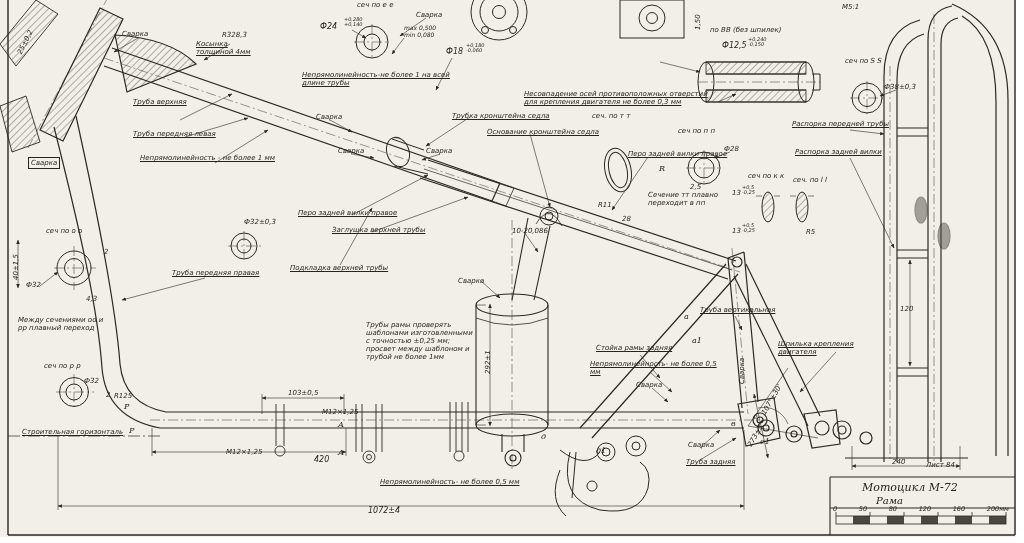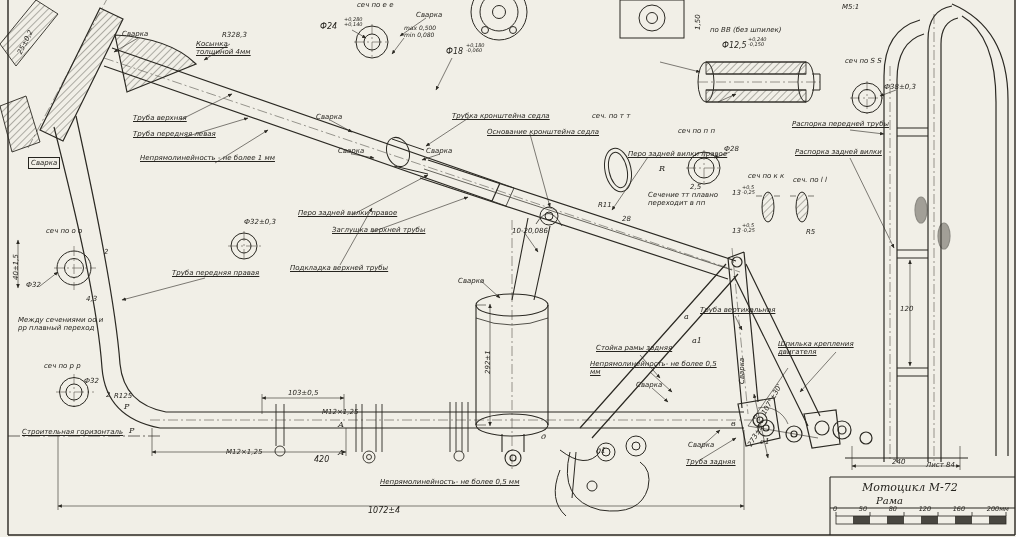--- a/index.html
+++ b/index.html
@@ -272,21 +272,21 @@
 <div class="lb" style="left:416px;top:11px">Сварка</div>
 <div class="lb" style="left:316px;top:113px">Сварка</div>
 <div class="lb" style="left:338px;top:147px">Сварка</div>
 <div class="lb" style="left:426px;top:147px">Сварка</div>
 <div class="lb" style="left:458px;top:277px">Сварка</div>
 <div class="lb" style="left:636px;top:381px">Сварка</div>
 <div class="lb r90" style="left:738px;top:384px">Сварка</div>
 <div class="lb" style="left:688px;top:441px">Сварка</div>
 
 <div class="lb wr u" style="left:196px;top:40px;width:64px">Косынка толщиной 4мм</div>
-<div class="lb u" style="left:133px;top:114px">Труба верхняя</div>
+<div class="lb u" style="left:133px;top:98px">Труба верхняя</div>
 <div class="lb wr u" style="left:133px;top:130px;width:110px">Труба передняя левая</div>
 <div class="lb wr u" style="left:452px;top:112px;width:125px">Трубка кронштейна седла</div>
 <div class="lb wr u" style="left:487px;top:128px;width:145px">Основание кронштейна седла</div>
 <div class="lb wr u" style="left:628px;top:150px;width:130px">Перо задней вилки правое</div>
 <div class="lb wr u" style="left:298px;top:209px;width:100px">Перо задней вилки правое</div>
 <div class="lb wr u" style="left:332px;top:226px;width:105px">Заглушка верхней трубы</div>
 <div class="lb wr u" style="left:290px;top:264px;width:105px">Подкладка верхней трубы</div>
 <div class="lb wr u" style="left:172px;top:269px;width:105px">Труба передняя правая</div>
 <div class="lb u" style="left:700px;top:306px">Труба вертикальная</div>
 <div class="lb wr u" style="left:596px;top:344px;width:95px">Стойка рамы задняя</div>
@@ -302,21 +302,24 @@
 <div class="lb" style="left:845px;top:57px">сеч по S S</div>
 <div class="lb" style="left:748px;top:172px">сеч по к к</div>
 <div class="lb" style="left:793px;top:176px">сеч. по l l</div>
 <div class="lb" style="left:46px;top:227px">сеч по о о</div>
 <div class="lb" style="left:44px;top:362px">сеч по р р</div>
 <div class="lb" style="left:710px;top:26px">по ВВ  (без шпилек)</div>
 <div class="lb" style="left:842px;top:3px">М5:1</div>
 <div class="lb wr" style="left:648px;top:191px;width:110px">Сечение тт плавно переходит в пп</div>
 <div class="lb wr" style="left:18px;top:316px;width:88px">Между сечениями оо и рр плавный переход</div>
 
+<div class="lb wr u" style="left:302px;top:71px;width:150px">Непрямолинейность-не более 1 на всей длине трубы</div>
 <div class="lb wr u" style="left:140px;top:154px;width:175px">Непрямолинейность - не более 1 мм</div>
+<div class="lb wr u" style="left:524px;top:90px;width:195px">Несовпадение осей противоположных отверстий для крепления двигателя не более 0,3 мм</div>
+<div class="lb wr" style="left:366px;top:321px;width:112px">Трубы рамы проверять шаблонами изготовленными с точностью ±0,25 мм; просвет между шаблоном и трубой не более 1мм</div>
 <div class="lb wr u" style="left:590px;top:360px;width:130px">Непрямолинейность- не более 0,5 мм</div>
 <div class="lb wr u" style="left:380px;top:478px;width:150px">Непрямолинейность- не более 0,5 мм</div>
 
 <div class="lb" style="left:222px;top:31px">R328,3</div>
 <div class="lb" style="left:320px;top:22px;font-size:8px">Ф24</div>
 <div class="lb tol" style="left:344px;top:17px">+0,280
 +0,140</div>
 <div class="lb pre" style="left:404px;top:25px;font-size:6px">max 0,500
 min 0,080</div>
 <div class="lb" style="left:446px;top:47px;font-size:8px">Ф18</div>

